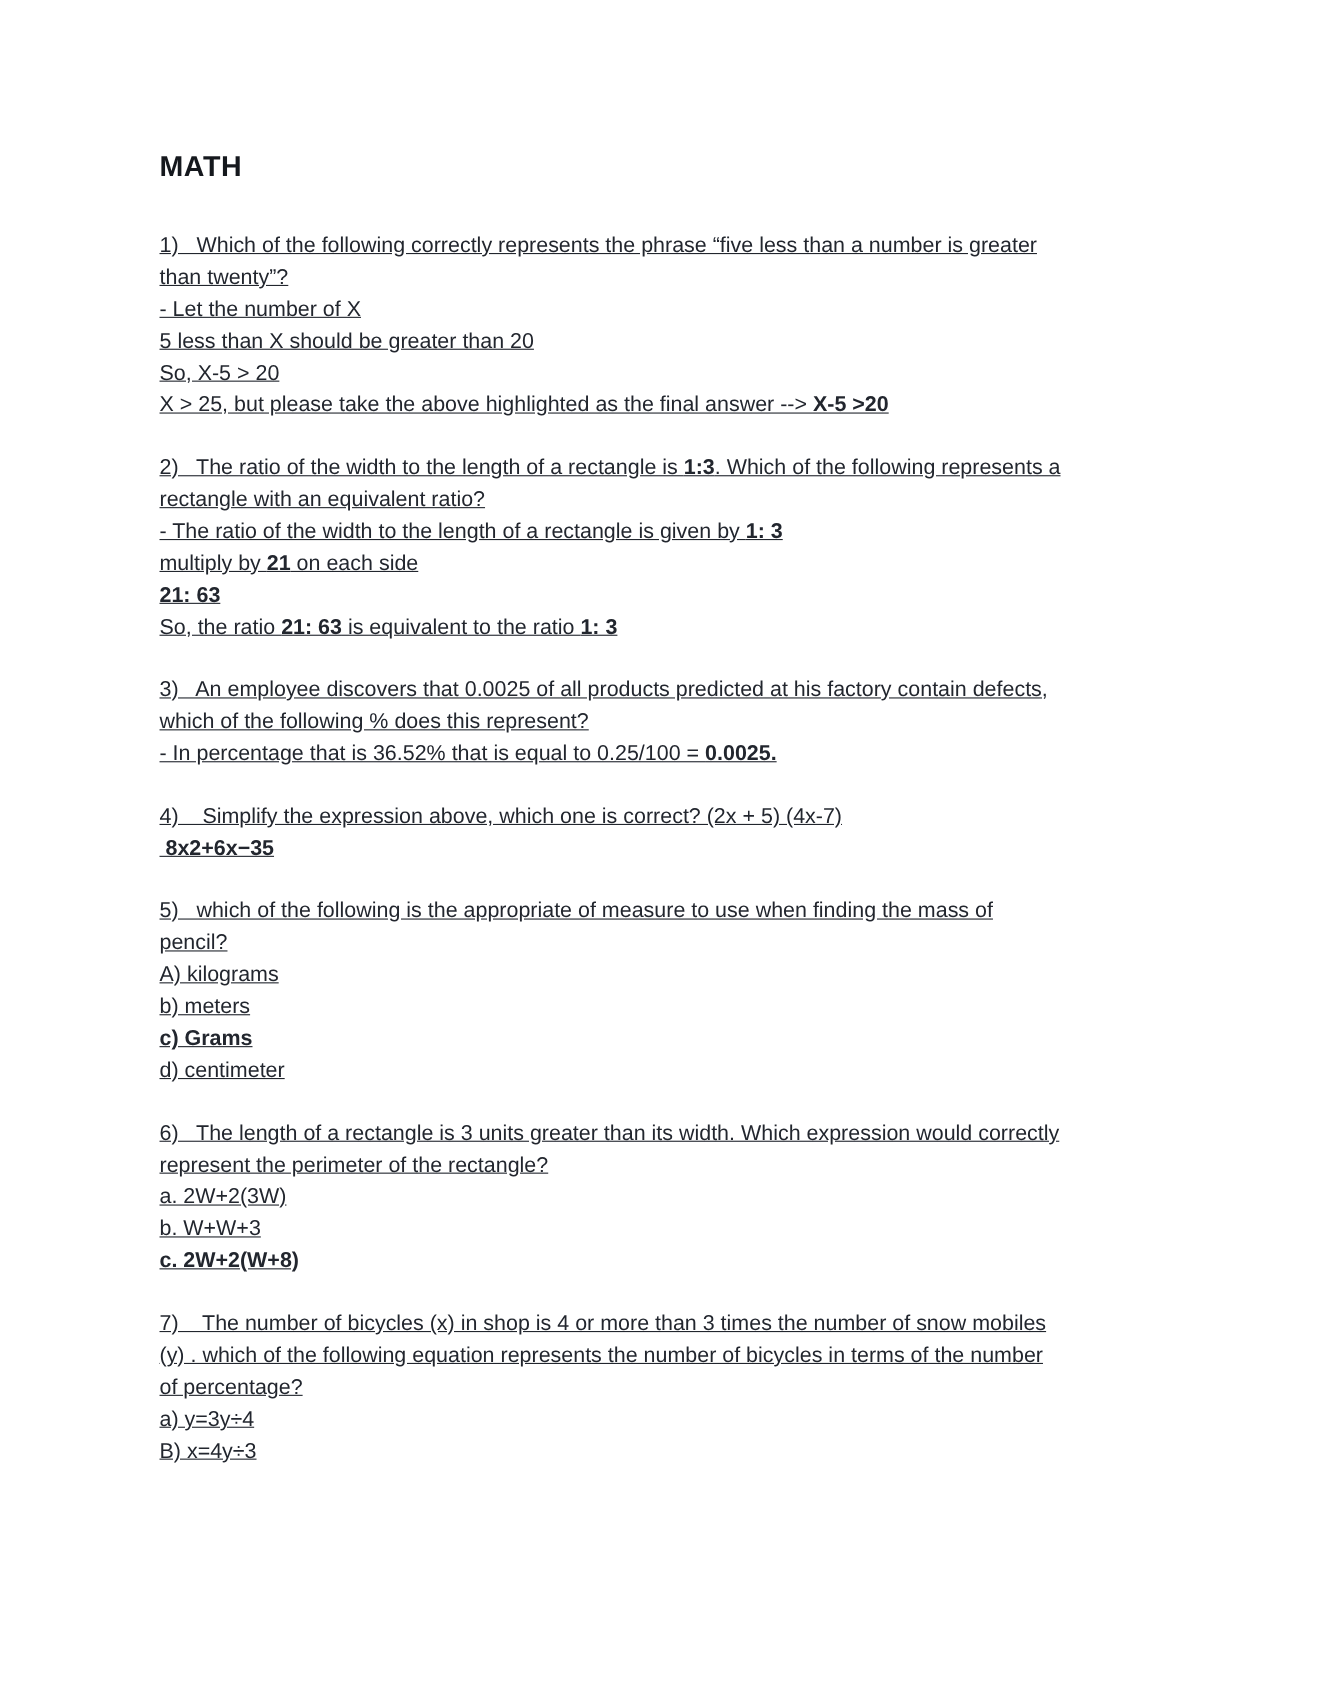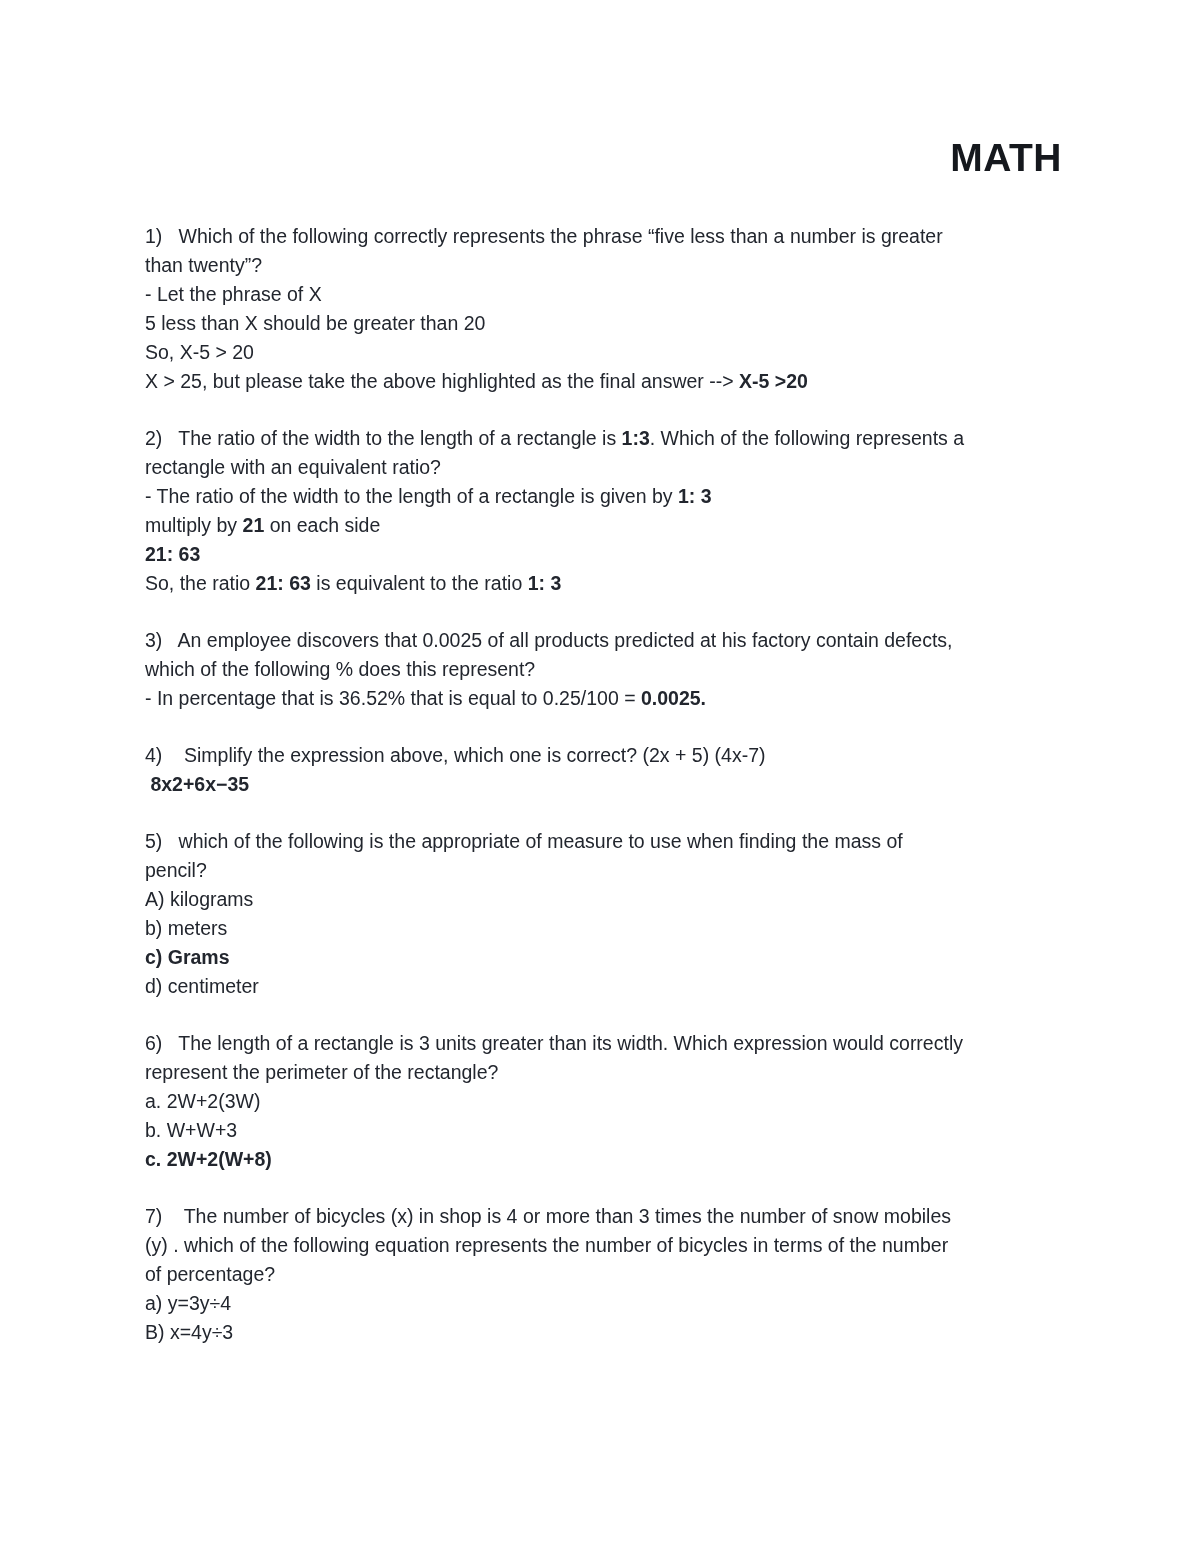--- a/index.html
+++ b/index.html
@@ -12,52 +12,53 @@
     width: 1200px;
     height: 1553px;
     background: #ffffff;
     box-sizing: border-box;
     padding: 136px 138px 0 145px;
     font-family: "Liberation Sans", sans-serif;
     overflow: hidden;
   }
   .doc-title {
     margin: 0 0 42px 0;
-    text-align: right;
-    font-size: 39px;
+    text-align: left;
+    font-size: 26px;
     font-weight: 700;
     letter-spacing: 0.5px;
     color: #15181d;
     font-family: "Liberation Sans", sans-serif;
   }
   .doc-body {
     color: #22262e;
     font-size: 19.5px;
   }
   .question {
     margin: 0 0 28px 0;
+    text-decoration: underline;
   }
   .line {
     white-space: pre;
     line-height: 29px;
     min-height: 29px;
   }
   .seg { font-weight: 400; }
   .seg-b { font-weight: 700; }
 </style>
 </head>
 <body>
 
 <div class="page">
   <h1 class="doc-title">MATH</h1>
   <div class="doc-body">
       <div class="question">
         <div class="line"><span class="seg">1)   Which of the following correctly represents the phrase “five less than a number is greater</span></div>
         <div class="line"><span class="seg">than twenty”?</span></div>
-        <div class="line"><span class="seg">- Let the phrase of X</span></div>
+        <div class="line"><span class="seg">- Let the number of X</span></div>
         <div class="line"><span class="seg">5 less than X should be greater than 20</span></div>
         <div class="line"><span class="seg">So, X-5 &gt; 20</span></div>
         <div class="line"><span class="seg">X &gt; 25, but please take the above highlighted as the final answer --&gt; </span><span class="seg-b">X-5 &gt;20</span></div>
       </div>
       <div class="question">
         <div class="line"><span class="seg">2)   The ratio of the width to the length of a rectangle is </span><span class="seg-b">1:3</span><span class="seg">. Which of the following represents a</span></div>
         <div class="line"><span class="seg">rectangle with an equivalent ratio?</span></div>
         <div class="line"><span class="seg">- The ratio of the width to the length of a rectangle is given by </span><span class="seg-b">1: 3</span></div>
         <div class="line"><span class="seg">multiply by </span><span class="seg-b">21</span><span class="seg"> on each side</span></div>
         <div class="line"><span class="seg-b">21: 63</span></div>

